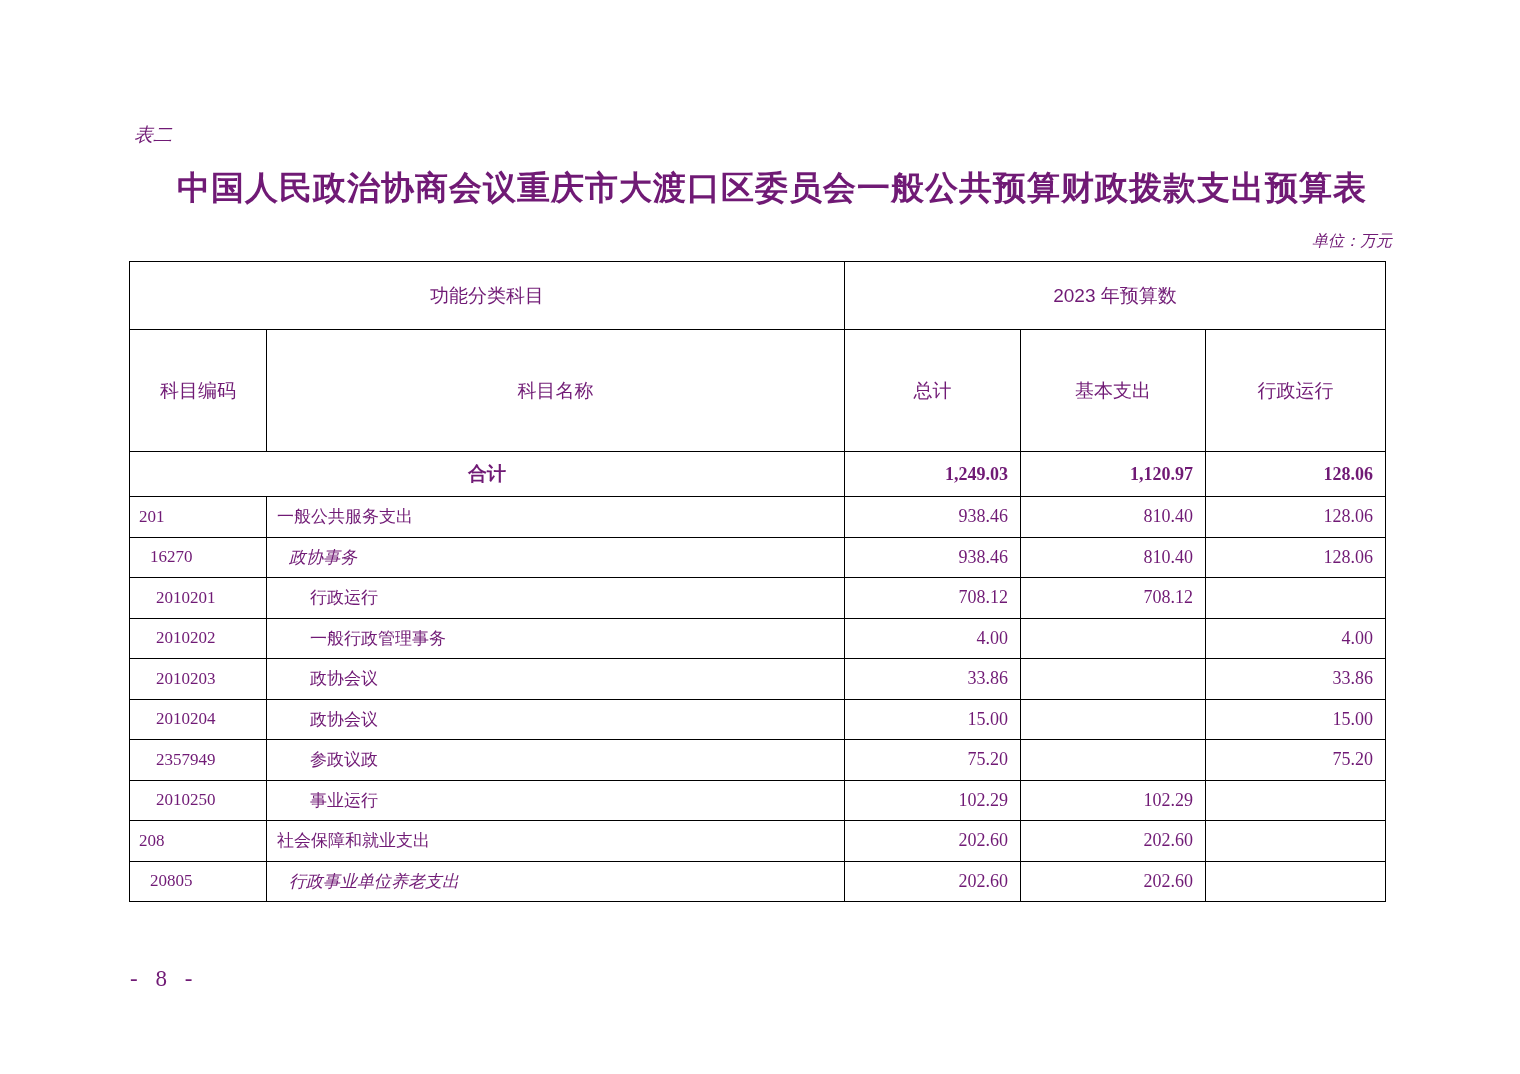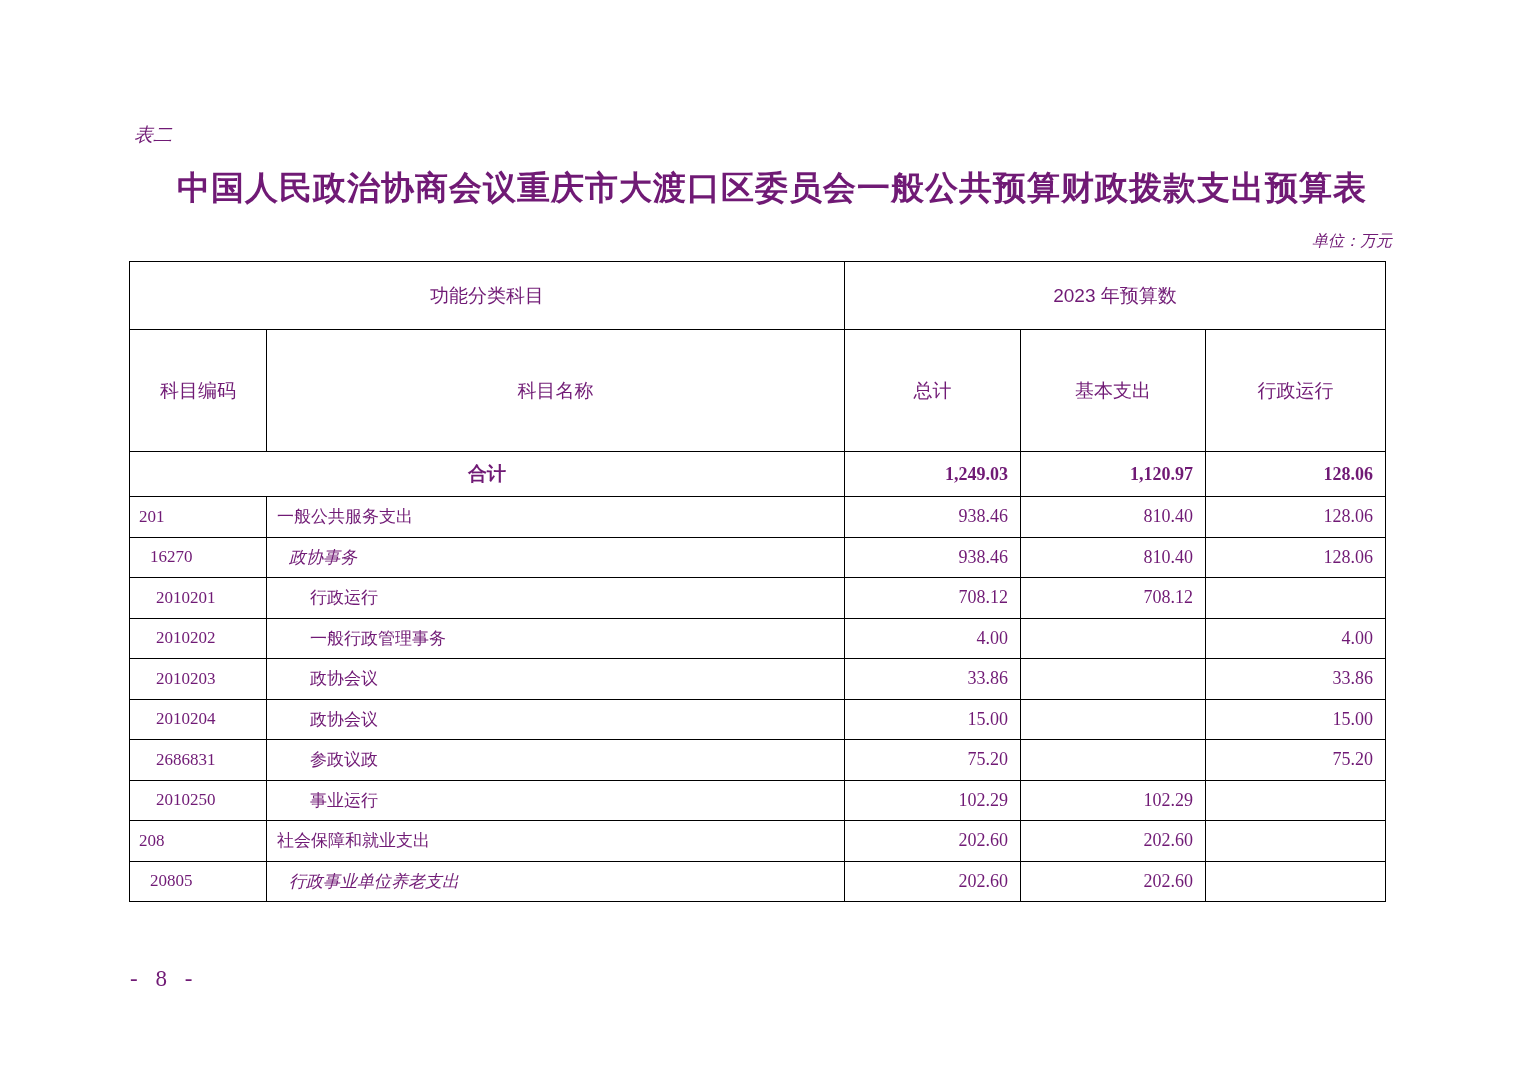--- a/index.html
+++ b/index.html
@@ -157,21 +157,21 @@
         <td class="num-cell">33.86</td>
       </tr>
       <tr class="data-row lvl3">
         <td class="code-cell">2010204</td>
         <td class="name-cell">政协会议</td>
         <td class="num-cell">15.00</td>
         <td class="num-cell"></td>
         <td class="num-cell">15.00</td>
       </tr>
       <tr class="data-row lvl3">
-        <td class="code-cell">2686831</td>
+        <td class="code-cell">2357949</td>
         <td class="name-cell">参政议政</td>
         <td class="num-cell">75.20</td>
         <td class="num-cell"></td>
         <td class="num-cell">75.20</td>
       </tr>
       <tr class="data-row lvl3">
         <td class="code-cell">2010250</td>
         <td class="name-cell">事业运行</td>
         <td class="num-cell">102.29</td>
         <td class="num-cell">102.29</td>

